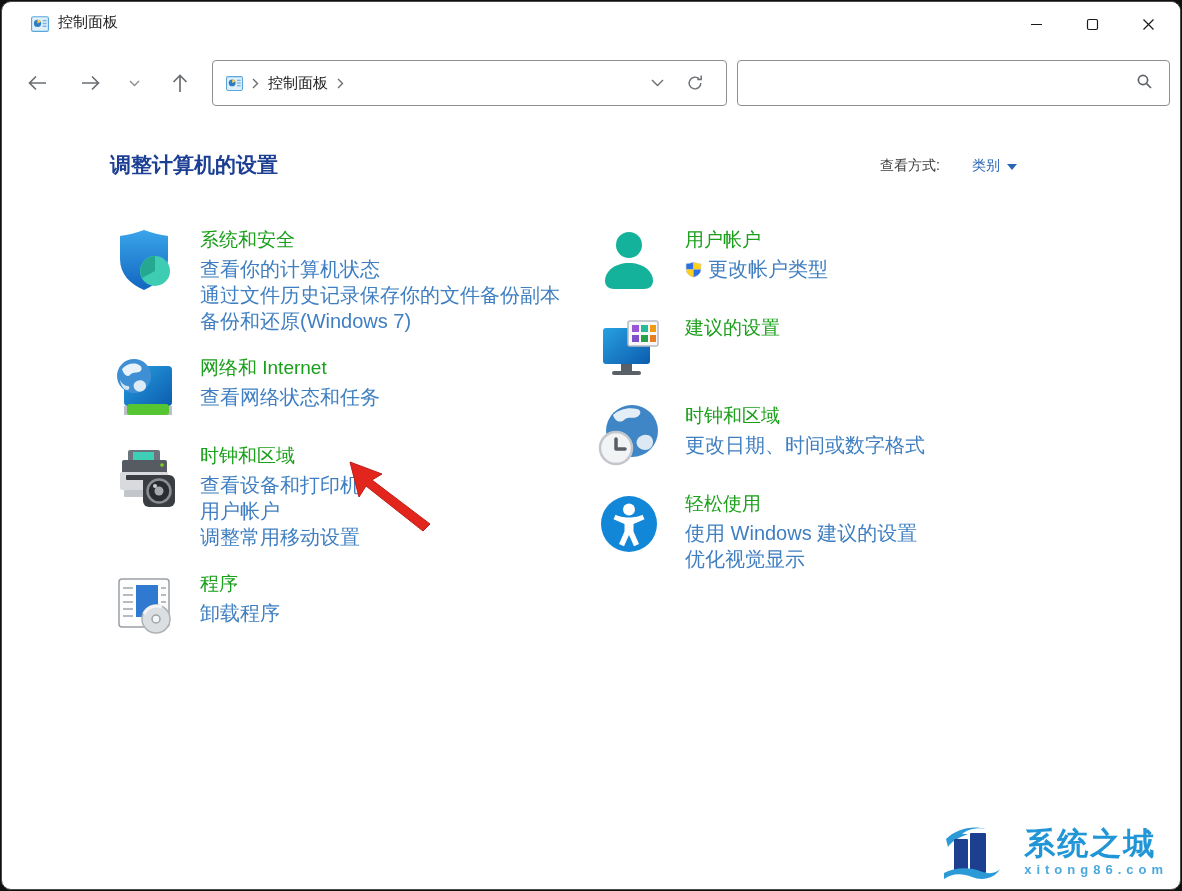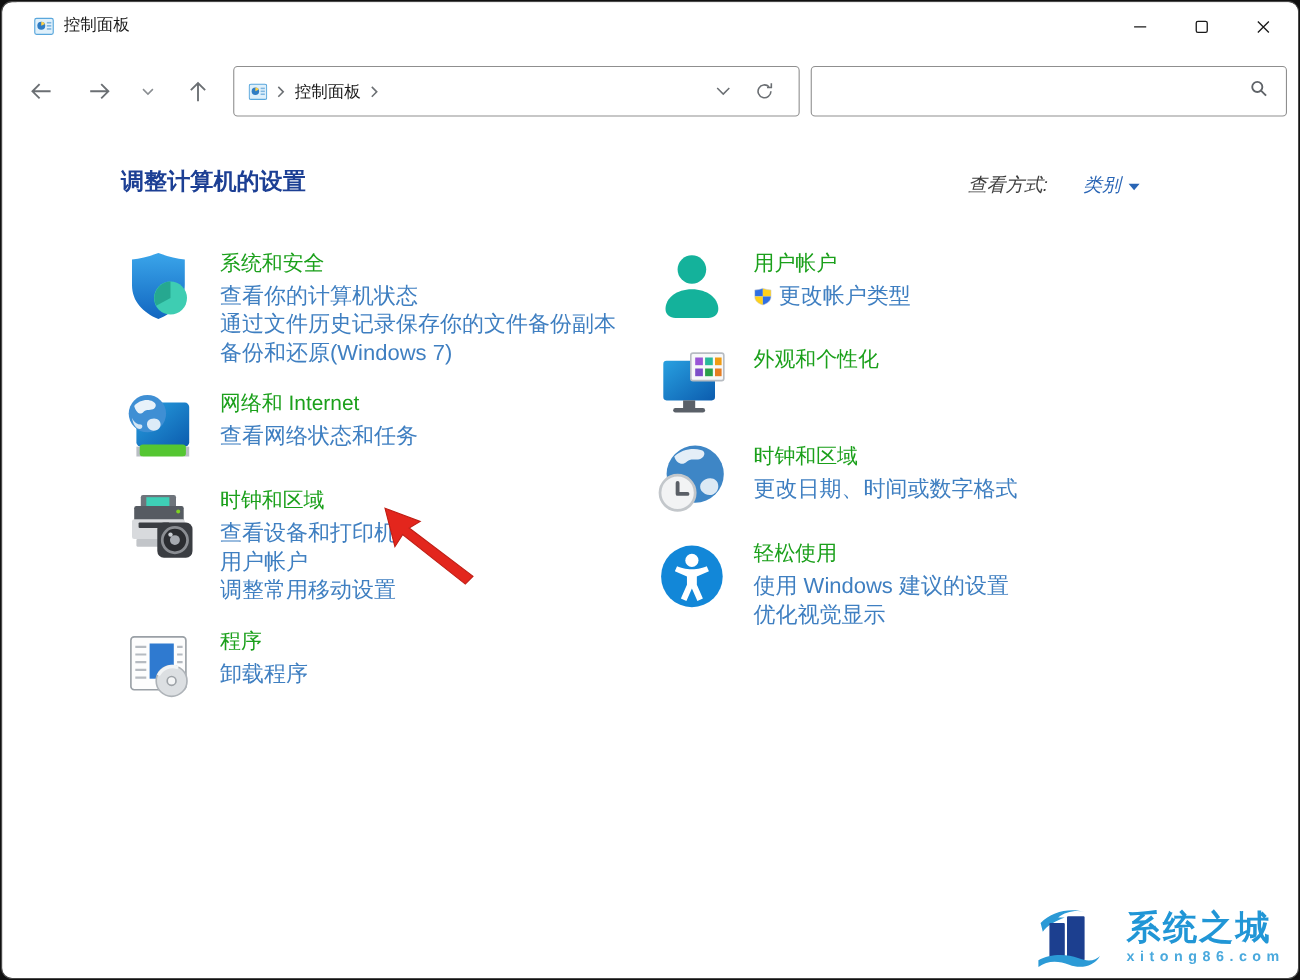--- a/index.html
+++ b/index.html
@@ -28,21 +28,21 @@
   .crumb{font-size:15px;color:#1a1a1a;cursor:pointer;}
   .ab-spacer{flex:1;}
   .ab-btn{width:38px;height:44px;display:flex;align-items:center;justify-content:center;background:none;border:none;cursor:pointer;}
   .ab-refresh{margin-right:12px;}
   .searchbox{position:absolute;left:735px;top:2px;width:433px;height:46px;border:1px solid #8f8f8f;border-radius:4px;display:flex;align-items:center;background:#fff;}
   .searchbox input{flex:1;height:100%;border:none;outline:none;font-size:15px;padding:0 12px;background:transparent;}
   .search-ic{margin-right:16px;flex:none;}
 
   
   .page-title{position:absolute;left:108px;top:149px;font-size:21px;color:var(--heading);}
-  .viewby{position:absolute;left:878px;top:155px;font-size:17px;display:flex;align-items:flex-end;font-style:italic;}
+  .viewby{position:absolute;left:878px;top:155px;font-size:14px;display:flex;align-items:flex-end;}
   .viewby-label{color:#3c3c3c;}
   .viewby-value{color:var(--viewby);margin-left:32px;cursor:pointer;display:flex;align-items:center;}
   .viewby-tri{width:0;height:0;border-left:5px solid transparent;border-right:5px solid transparent;border-top:6px solid var(--viewby);margin-left:7px;margin-top:2px;}
 
   
   .col{position:absolute;top:224px;}
   .col-left{left:108px;width:470px;}
   .col-right{left:593px;width:490px;}
   .cat-item{display:flex;gap:22px;margin-bottom:20px;min-height:68px;}
   .cat-icon{width:68px;height:68px;flex:none;cursor:pointer;}
@@ -325,21 +325,21 @@
             <rect x="33" y="7" width="30" height="25" rx="2" fill="#f7f8f9" stroke="#b7bcc2" stroke-width="1.5"></rect>
             <rect x="37" y="11" width="7" height="7" fill="#9a55d6"></rect>
             <rect x="46" y="11" width="7" height="7" fill="#28b99b"></rect>
             <rect x="55" y="11" width="6" height="7" fill="#f09c12"></rect>
             <rect x="37" y="21" width="7" height="7" fill="#7e4fc8"></rect>
             <rect x="46" y="21" width="7" height="7" fill="#2ba04a"></rect>
             <rect x="55" y="21" width="6" height="7" fill="#e67e22"></rect>
           </svg>
         </span>
         <span class="cat-text">
-          <a class="cat-title">外观和个性化</a>
+          <a class="cat-title">建议的设置</a>
         </span>
       </div>
       <div class="cat-item">
         <span class="cat-icon">
           <svg viewBox="0 0 68 68">
             <circle cx="37" cy="29" r="26" fill="#3e86c6"></circle>
             <path d="M18 13c6-6 16-8 24-6 5 1 4 6 0 8-5 2-9-1-13 3-3 3-9 2-11-5z" fill="#e4eef7"></path>
             <path d="M46 34c6-3 12 0 12 6s-6 10-12 7-6-10 0-13z" fill="#dce9f4"></path>
             <path d="M14 31c3 5 7 8 11 8 3 0 3 5-1 5s-8-5-10-13z" fill="#d4e3f1"></path>
             <circle cx="21" cy="46" r="16" fill="#f2f3f4" stroke="#c3c7cb" stroke-width="2.5"></circle>

